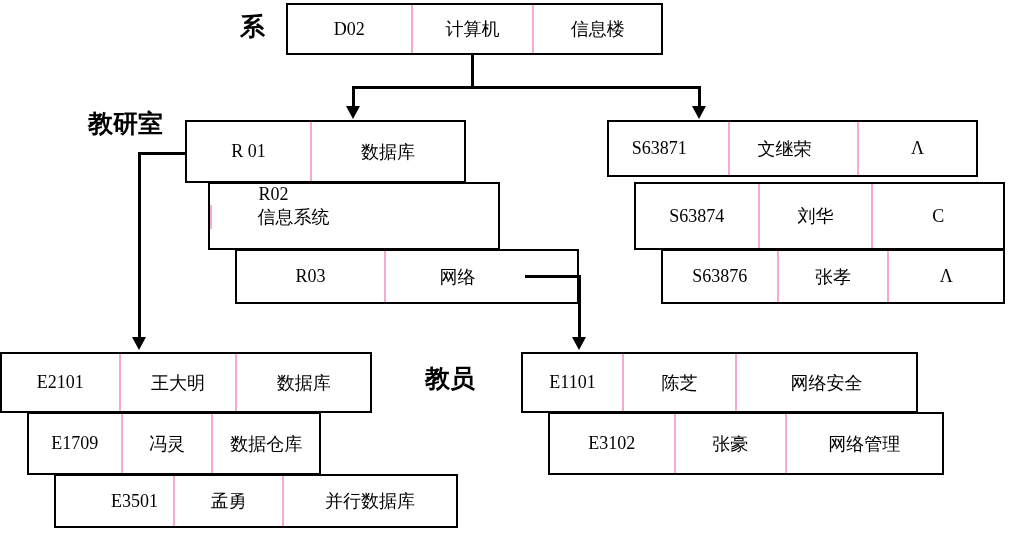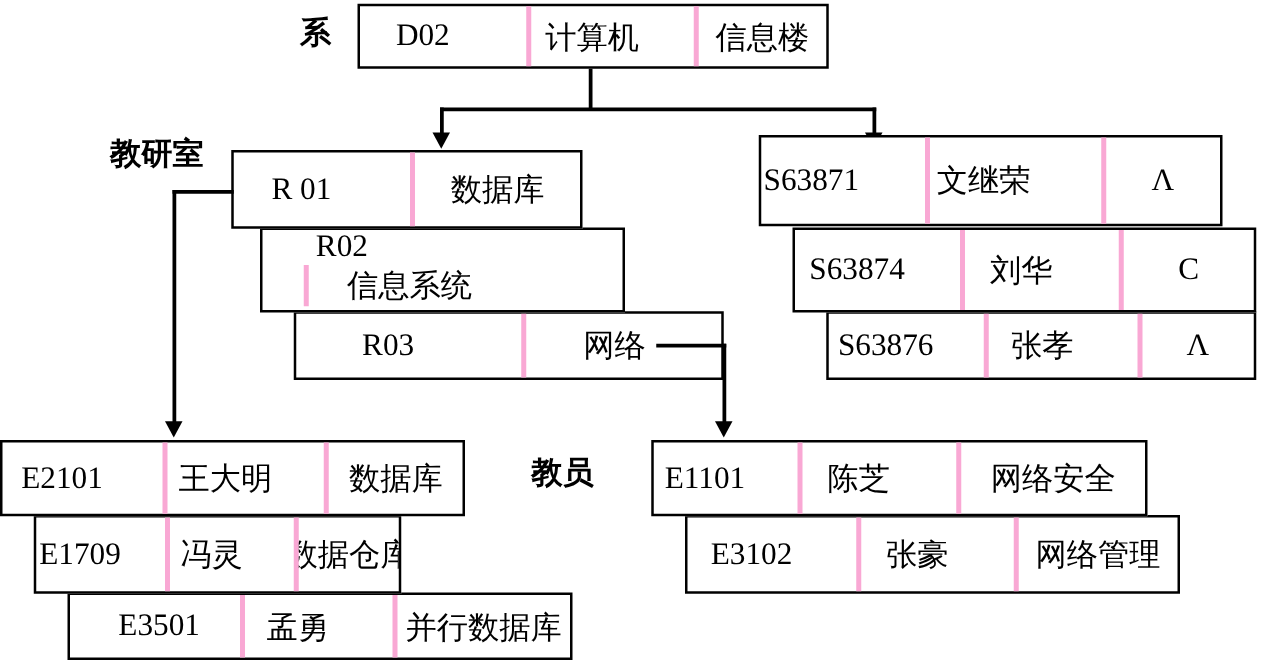--- a/index.html
+++ b/index.html
@@ -27,27 +27,27 @@
     border:2px solid #000;
     background:#ffffff;
     display:flex;
     align-items:stretch;
   }
   .cell{
     box-sizing:border-box;
     display:flex;
     align-items:center;
     justify-content:center;
-    font-size:25px;
+    font-size:18px;
     color:#000;
     white-space:nowrap;
     background:transparent;
     overflow:hidden;
   }
-  .cell + .cell{border-left:4px solid #f9a8d4;margin-left:33px;}
+  .cell + .cell{border-left:2px solid #f9a8d4;}
   
   .seg{position:absolute;background:#000;}
   .vseg{width:3px;}
   .hseg{height:3px;}
   .arrow{
     position:absolute;
     width:0;height:0;
     border-left:7px solid transparent;
     border-right:7px solid transparent;
     border-top:13px solid #000;
@@ -103,21 +103,21 @@
     <div class="cell" style="width:112px;">张孝</div>
     <div class="cell" style="width:117px;">Λ</div>
   </div>
 
   <div class="card" style="left:634px;top:182px;width:371px;height:68px;">
     <div class="cell" style="width:123px;">S63874</div>
     <div class="cell" style="width:115px;">刘华</div>
     <div class="cell" style="width:133px;">C</div>
   </div>
 
-  <div class="card" style="left:607px;top:108px;width:371px;height:73px;gap:18px;">
+  <div class="card" style="left:607px;top:120px;width:371px;height:57px;gap:18px;">
     <div class="cell" style="width:113px;">S63871</div>
     <div class="cell" style="width:125px;">文继荣</div>
     <div class="cell" style="width:133px;">Λ</div>
   </div>
 
   <div class="card" style="left:54px;top:474px;width:404px;height:54px;">
     <div class="cell" style="width:118px;padding-left:40px;">E3501</div>
     <div class="cell" style="width:110px;">孟勇</div>
     <div class="cell" style="width:176px;">并行数据库</div>
   </div>

